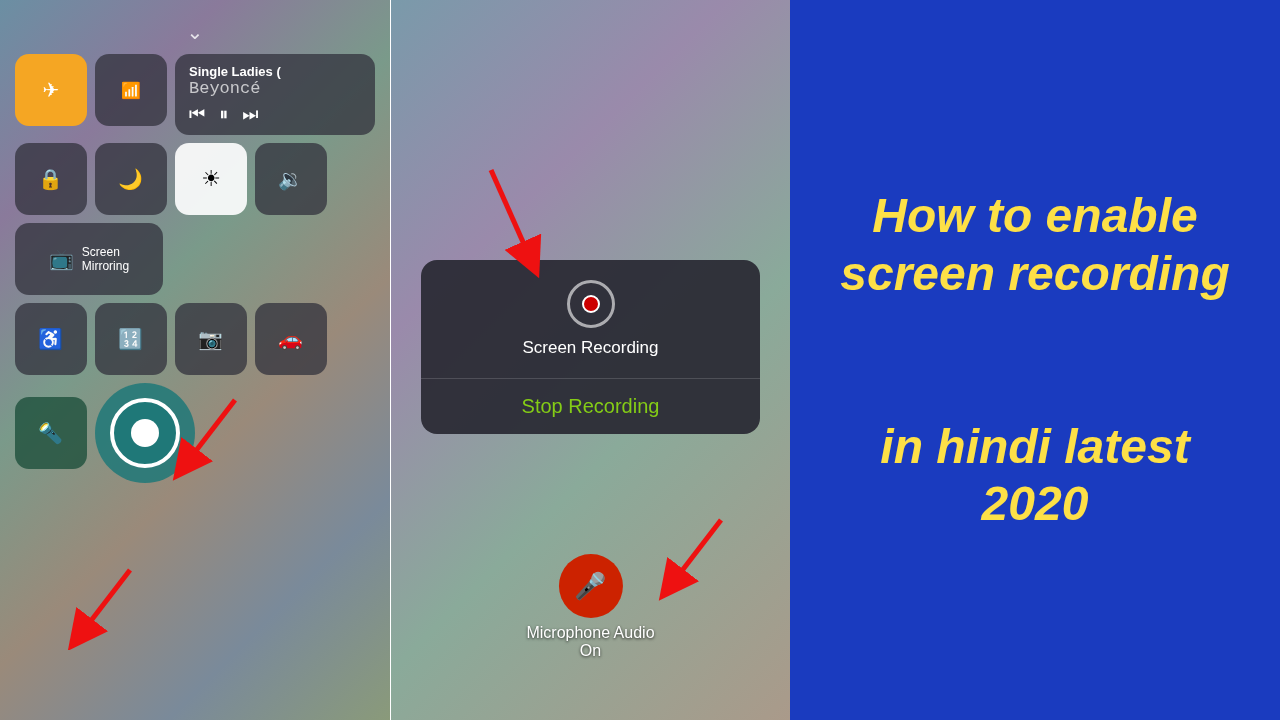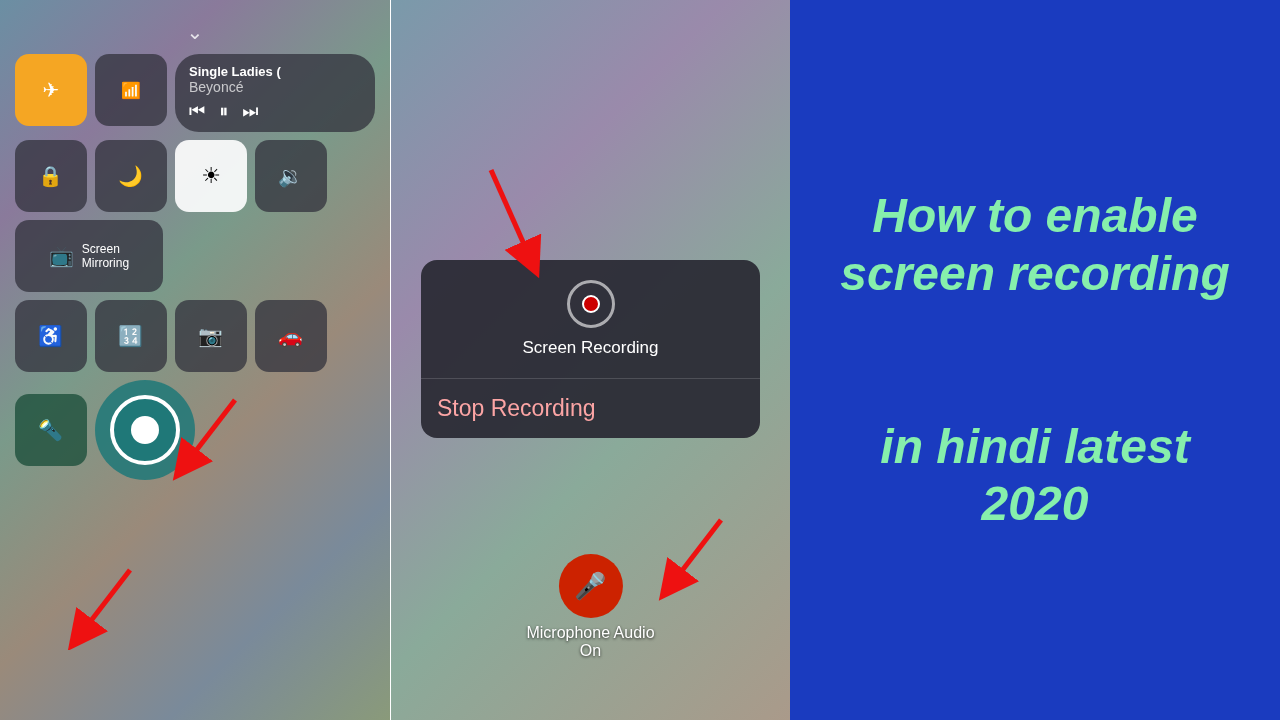--- a/index.html
+++ b/index.html
@@ -66,38 +66,39 @@
     }
 
     .btn-small {
       width: 72px;
       height: 72px;
     }
 
     .music-widget {
       flex: 1;
       background: rgba(50,50,60,0.75);
-      border-radius: 24px;
+      border-radius: 14px;
       padding: 10px 14px;
       display: flex;
       flex-direction: column;
       justify-content: space-between;
     }
 
     .music-title {
       color: white;
       font-size: 13px;
       font-weight: 600;
       white-space: nowrap;
       overflow: hidden;
       text-overflow: ellipsis;
     }
     .music-artist {
       color: rgba(255,255,255,0.7);
-      font-size: 14px;
+      font-size: 17px;
+      font-family: Liberation Mono, monospace;
     }
     .music-controls {
       display: flex;
       align-items: center;
       gap: 14px;
       margin-top: 6px;
     }
     .music-controls span {
       color: white;
       font-size: 18px;
@@ -228,23 +229,23 @@
     }
 
     .popup-label {
       color: white;
       font-size: 17px;
       font-weight: 400;
     }
 
     .popup-stop {
       padding: 16px;
-      text-align: left;
-      color: #fca5a5;
-      font-size: 23px;
+      text-align: center;
+      color: #84cc16;
+      font-size: 20px;
       font-weight: 400;
     }
 
     
     .mic-container {
       position: absolute;
       bottom: 60px;
       left: 50%;
       transform: translateX(-50%);
       display: flex;
@@ -276,21 +277,21 @@
     .right-panel {
       flex: 1;
       background: #1a3bbf;
       display: flex;
       align-items: center;
       justify-content: center;
       padding: 30px 40px;
     }
 
     .title-text {
-      color: #86efac;
+      color: #fde047;
       font-size: 48px;
       font-weight: 900;
       text-align: center;
       line-height: 1.2;
       font-style: italic;
     }
 
     
     svg.arrow {
       position: absolute;

